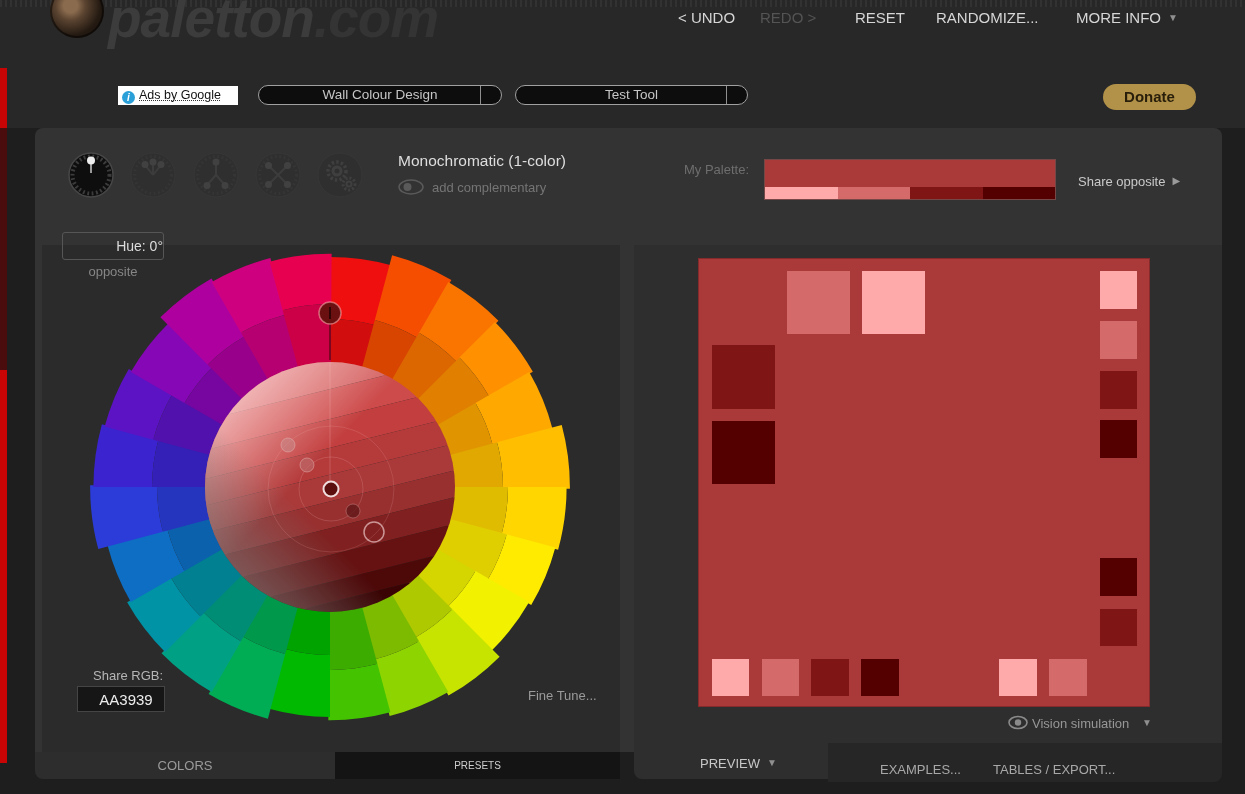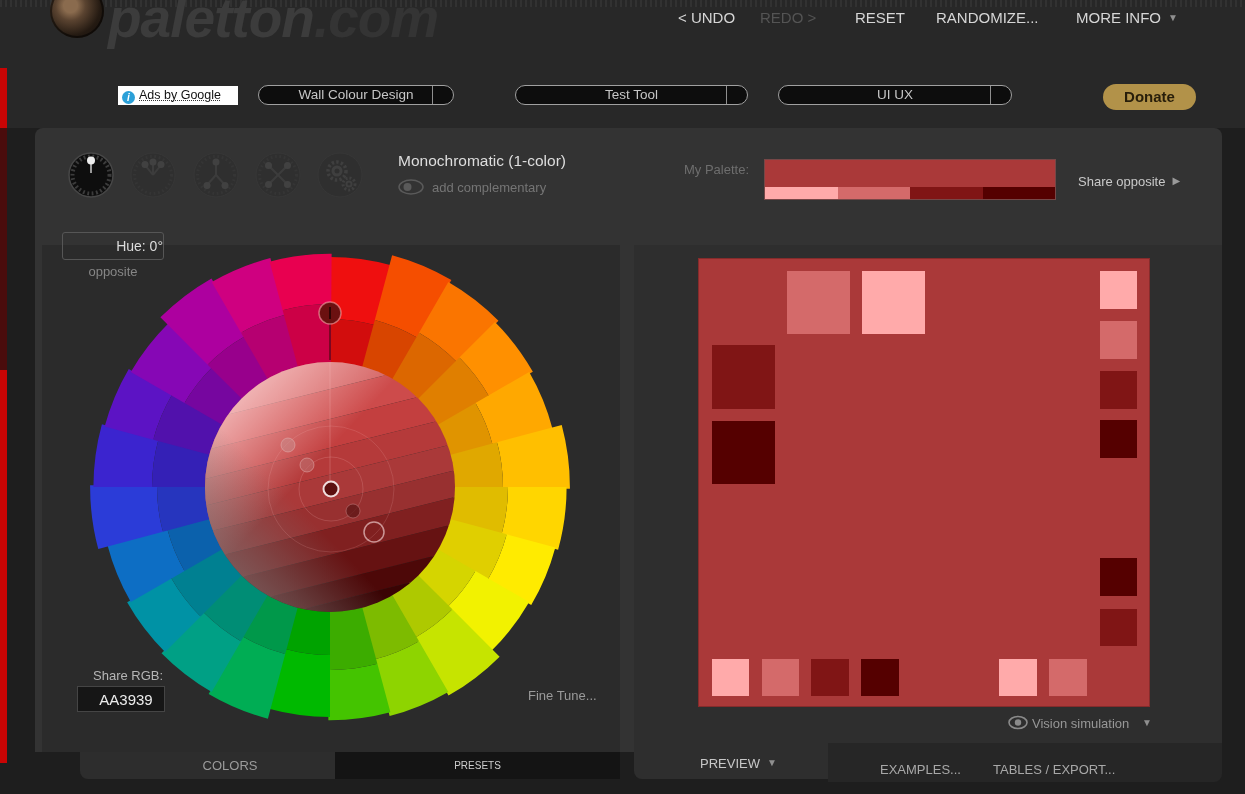--- a/index.html
+++ b/index.html
@@ -27,21 +27,21 @@
   
   #ads-box{left:118px;top:86px;width:120px;height:19px;background:#fff;color:#111;
     font-size:12.5px;line-height:19px;padding-left:4px;cursor:pointer;}
   #ads-box .i-icon{display:inline-block;width:13px;height:13px;border-radius:50%;
     background:#2ba0d8;color:#fff;font-size:10px;font-weight:bold;text-align:center;
     line-height:13px;font-style:italic;vertical-align:-2px;margin-right:4px;}
   #ads-box .ads-label{text-decoration:underline dotted 1px #333;}
   .pill{top:85px;height:20px;border:1px solid #a0a0a0;border-radius:10px;background:#0d0d0d;
     color:#c6c6c6;font-size:13.5px;text-align:center;line-height:18px;cursor:pointer;}
   .pill::after{content:"";position:absolute;right:20px;top:0;width:1px;height:100%;background:#8f8f8f;}
-  #pill-wall{left:258px;width:196px;}
+  #pill-wall{left:258px;width:244px;}
   #pill-test{left:515px;width:233px;}
   #pill-uiux{left:778px;width:234px;}
   #donate-btn{left:1103px;top:84px;width:93px;height:26px;border-radius:13px;background:#b29249;
     color:#281e0a;font-size:15px;font-weight:bold;text-align:center;line-height:26px;cursor:pointer;}
 
   
   #left-red-bar{left:0;top:68px;width:7px;height:695px;background:#c90404;}
   #left-red-dark{left:0;top:128px;width:7px;height:242px;background:#4a0c0c;}
 
   
@@ -72,21 +72,21 @@
   
   #wheel-svg{left:90px;top:247px;cursor:pointer;}
 
   #base-rgb-label{left:93px;top:668px;font-size:13px;color:#b5b5b5;}
   #base-rgb-input{left:77px;top:686px;width:88px;height:26px;background:#161616;border:1px solid #454545;
     color:#ececec;font-size:15px;text-align:center;font-family:"Liberation Sans",sans-serif;padding-left:12px;}
   #fine-tune{left:528px;top:688px;font-size:13px;color:#9a9a9a;cursor:pointer;}
 
   
   #tab-colors{left:35px;top:752px;width:300px;height:27px;background:#2d2d2d;border-radius:0 0 0 8px;
-    color:#9b9b9b;font-size:13px;text-align:center;line-height:27px;cursor:pointer;margin-left:45px;}
+    color:#9b9b9b;font-size:13px;text-align:center;line-height:27px;cursor:pointer;}
   #tab-presets{left:335px;top:752px;width:285px;height:27px;background:#141414;
     color:#cfcfcf;font-size:10px;text-align:center;line-height:27px;cursor:pointer;}
 
   
   #preview-canvas{left:698px;top:258px;width:452px;height:449px;border:1px solid rgba(125,40,40,.8);}
   .swatch{position:absolute;}
   #vision-row{left:1008px;top:715px;height:18px;cursor:pointer;}
   #vision-label{left:1032px;top:716px;font-size:13px;color:#979797;cursor:pointer;}
   #vision-caret{left:1142px;top:717px;font-size:10px;color:#8f8f8f;}
 
@@ -113,21 +113,20 @@
   <div class="abs menu-item disabled" style="left:760px">REDO &gt;</div>
   <div class="abs menu-item" style="left:855px">RESET</div>
   <div class="abs menu-item" style="left:936px">RANDOMIZE...</div>
   <div class="abs menu-item" style="left:1076px"><span>MORE INFO</span><span class="caret">▼</span></div>
 
   <div class="abs" id="ads-box">
     <span class="i-icon">i</span><span class="ads-label">Ads by Google</span>
   </div>
   <div class="abs pill" id="pill-wall"><span>Wall Colour Design</span></div>
   <div class="abs pill" id="pill-test"><span>Test Tool</span></div>
-  <div class="abs pill" id="pill-uiux"><span>UI UX</span></div>
   <div class="abs" id="donate-btn">Donate</div>
 
   <div class="abs" id="left-red-bar"></div>
   <div class="abs" id="left-red-dark"></div>
 
   <div class="abs" id="main-panel"></div>
   <div class="abs" id="wheel-panel"></div>
   <div class="abs" id="preview-panel"></div>
 
   <div class="abs scheme-icon" style="left:68px">

